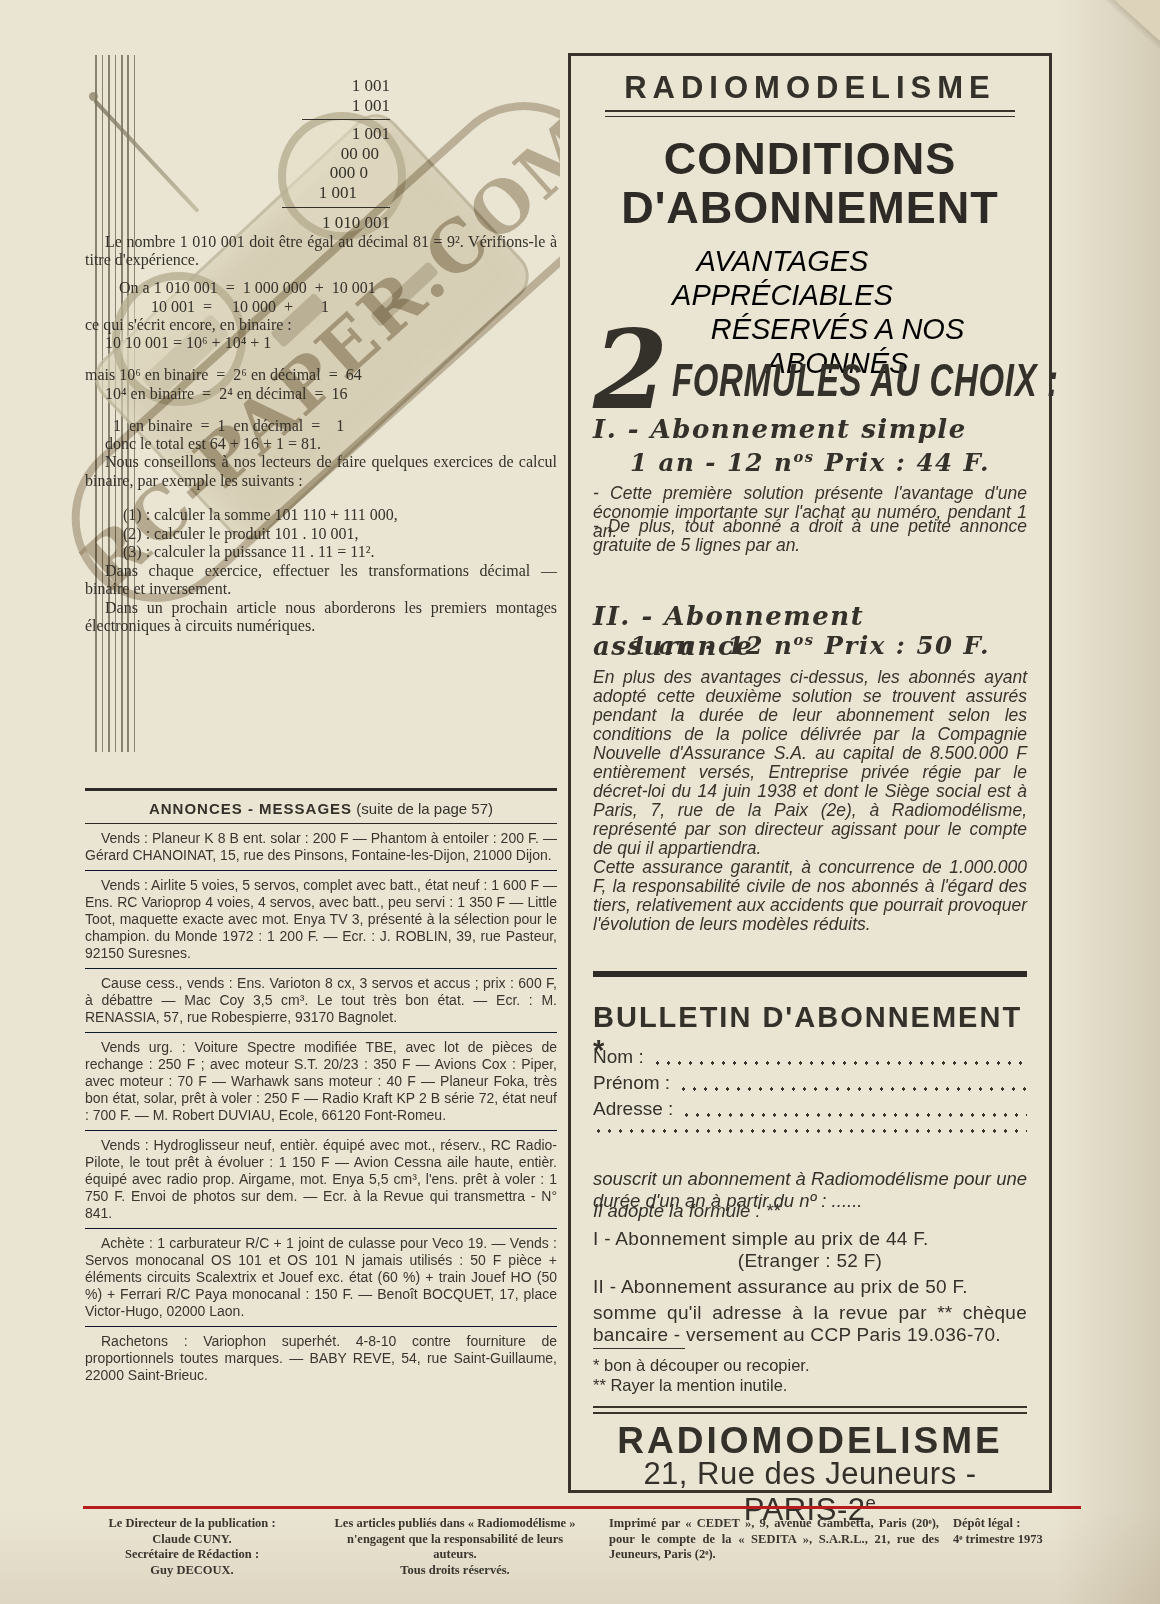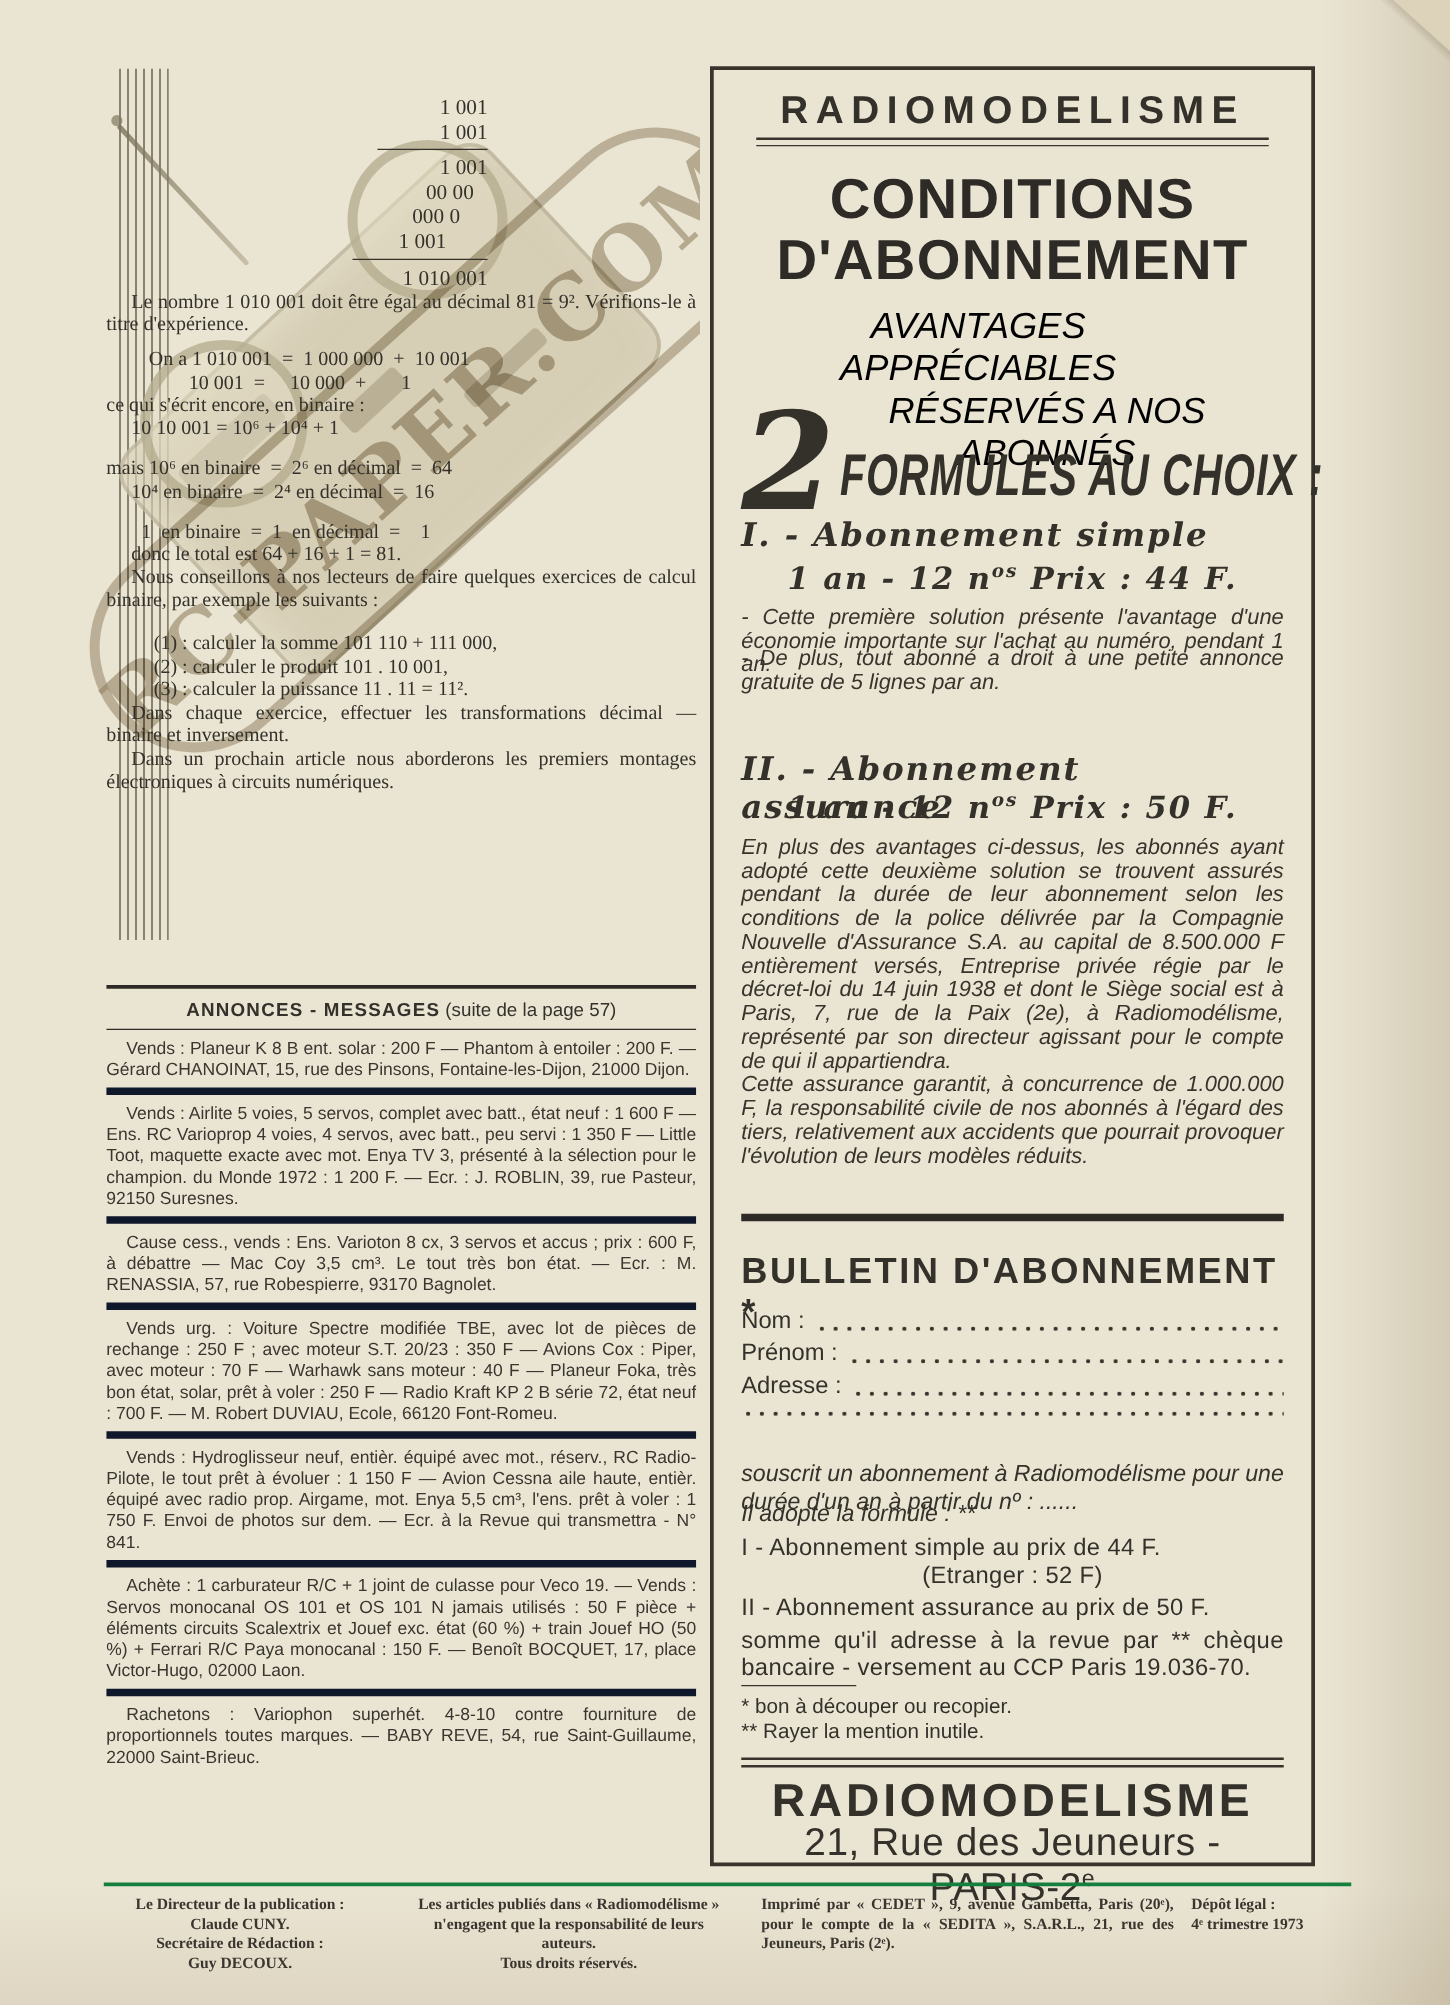--- a/index.html
+++ b/index.html
@@ -64,21 +64,21 @@
   .mt26 { margin-top:26px; } .mt14 { margin-top:14px; } .mt10 { margin-top:10px; }
   .mt16 { margin-top:16px; } .mt8 { margin-top:8px; }
   .exlist { margin:16px 0 0 38px; font-size:16px; line-height:18.5px; }
   
   .annonces { position:absolute; left:85px; top:788px; width:472px; height:717px; z-index:2;
     font-family:"Liberation Sans", sans-serif; overflow:hidden; }
   .ann-topline { border-top:3.5px solid #2e2b26; }
   .ann-header { text-align:center; padding:9px 0 6px 0; border-bottom:1.5px solid #2e2b26; font-size:15px; }
   .ann-header b { letter-spacing:1px; }
   .ad { font-size:14px; line-height:17px; text-align:justify; text-indent:16px; padding:6px 0;
-    border-bottom:6px solid #0f172a; color:#3a362f; }
+    border-bottom:1px solid #0f172a; color:#3a362f; }
   .ad:last-child { border-bottom:none; }
   
   .rb { position:absolute; left:568px; top:53px; width:478px; height:1434px;
     border:3px solid #38342c; z-index:2; }
   .rb .el { position:absolute; left:22px; right:22px; }
   .brand { text-align:center; font-family:"Liberation Sans", sans-serif; font-weight:bold;
     font-size:31px; letter-spacing:6px; }
   .brand-rule { border-top:2.5px solid #38342c; border-bottom:1.5px solid #38342c; height:4px;
     left:34px !important; right:34px !important; }
   .conditions { text-align:center; font-family:"Liberation Sans", sans-serif; font-weight:bold;
@@ -117,21 +117,21 @@
   .short-rule { width:92px; border-top:1.5px solid #38342c; }
   .note { font-family:"Liberation Sans", sans-serif; font-size:16.5px; }
   .dbl-rule { border-top:2px solid #38342c; border-bottom:2px solid #38342c; height:4px; }
   .brand2 { text-align:center; font-family:"Liberation Sans", sans-serif; font-weight:bold;
     font-size:37px; letter-spacing:3px; }
   .addr { text-align:center; font-family:"Liberation Sans", sans-serif; font-size:31px;
     letter-spacing:0.5px; }
   .addr sup, .opt-sub sup { font-size:60%; }
   
   .footer { position:absolute; left:83px; top:1506px; width:998px; z-index:2;
-    border-top:3px solid #15803d; padding-top:7px; display:flex; gap:14px;
+    border-top:3px solid #b91c1c; padding-top:7px; display:flex; gap:14px;
     font-weight:bold; font-size:12.5px; line-height:15.5px; color:#3a362f; }
   .fc1 { width:218px; text-align:center; }
   .fc2 { width:280px; text-align:center; }
   .fc3 { width:330px; text-align:justify; }
   .fc4 { width:118px; text-align:left; }
 </style>
 </head>
 <body>
 
 <div class="fold"></div>

